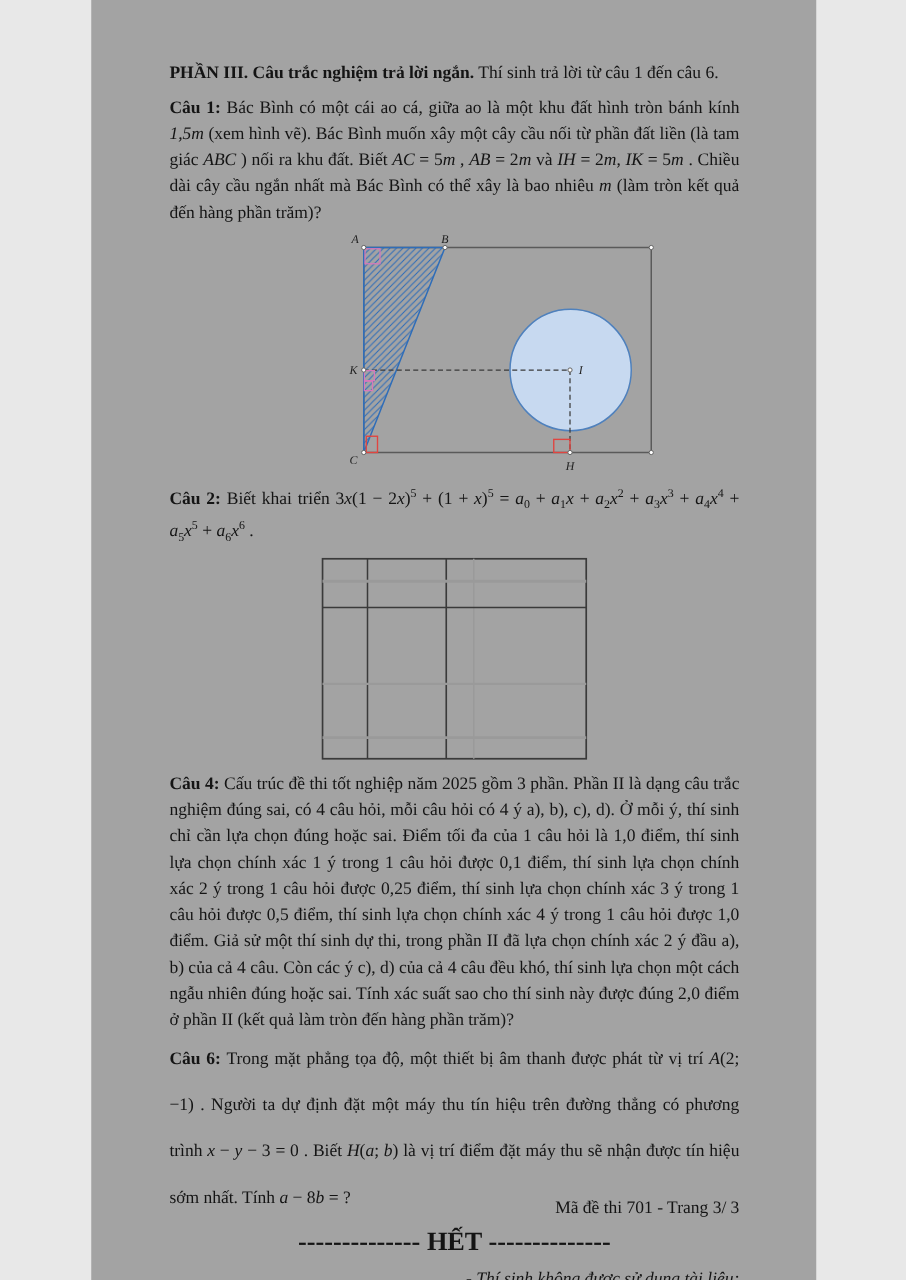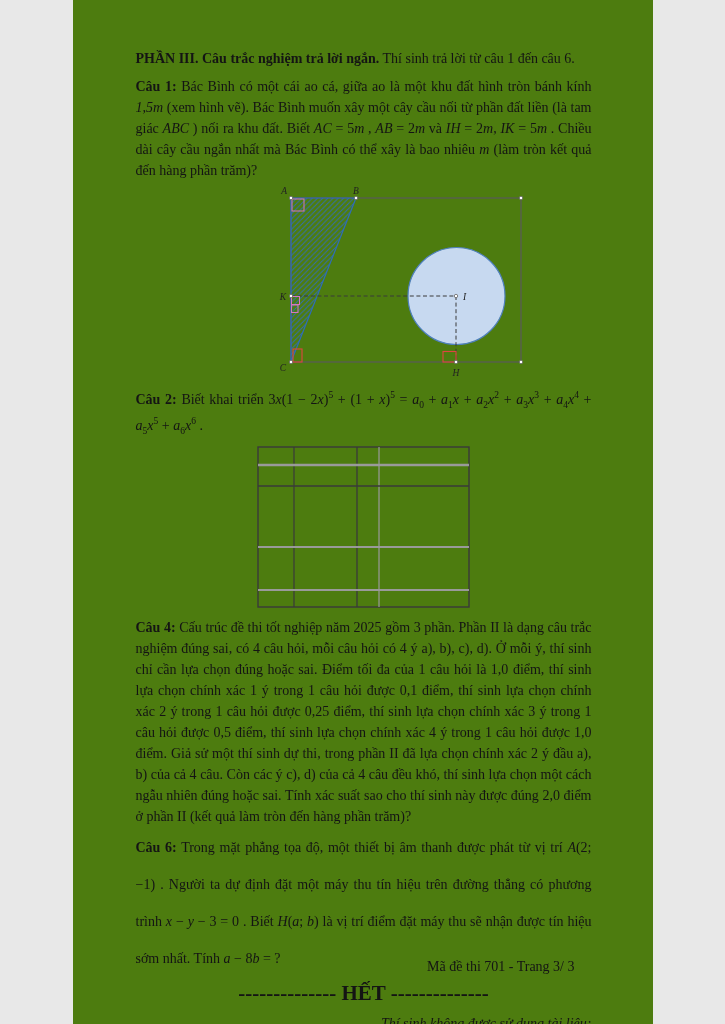--- a/index.html
+++ b/index.html
@@ -1,40 +1,40 @@
 <!DOCTYPE html>
 <html><head>
 <meta charset="utf-8">
 <style>
   html,body { margin:0; padding:0; background:#e8e8e8; }
   .page {
     position:relative;
     width:580px; height:1024px;
     margin:0 auto;
-    background:#4d7c0f;
+    background:#a3a3a3;
     font-family:"Liberation Serif","DejaVu Serif",serif;
     font-size:14px; line-height:21px; color:#141414;
     box-sizing:border-box;
     padding:48px 61px 0 63px;
     overflow:hidden;
   }
   p { margin:0; text-align:justify; }
   .qlabel { font-weight:bold; }
   .part-header { margin-bottom:7px; }
   .q2-block p { line-height:26px; }
   .q6-block { line-height:37px; margin-top:2px; }
   sup { font-size:68%; line-height:0; }
   sub { font-size:68%; line-height:0; }
   i { }
   .fig { display:flex; justify-content:center; margin:4px 0 4px 0; }
   .fig-pond { transform:translateX(35px); }
   .fig-grid { margin:7px 0 9px 0; }
   .end-marker { text-align:center; font-weight:bold; font-size:21px; margin:6px 0 4px 0; }
   .notes { margin-left:52px; line-height:31px; font-style:italic; text-align:right; }
-  .page-footer { position:absolute; top:956px; right:78px; font-size:14px; }
+  .page-footer { position:absolute; top:956px; right:61px; font-size:14px; }
   svg text { font-family:"Liberation Serif","DejaVu Serif",serif; font-style:italic; }
 </style>
 </head>
 <body>
 
 <div class="page">
 
   <p class="part-header"><span class="qlabel">PHẦN III. Câu trắc nghiệm trả lời ngắn.</span> <span>Thí sinh trả lời từ câu 1 đến câu 6.</span></p>
 
   <p><span class="qlabel">Câu 1:</span> <span>Bác Bình có một cái ao cá, giữa ao là một khu đất hình tròn bánh kính <i>1,5m</i> (xem hình vẽ). Bác Bình muốn xây một cây cầu nối từ phần đất liền (là tam giác <i>ABC</i> ) nối ra khu đất. Biết <i>AC</i> = 5<i>m</i> , <i>AB</i> = 2<i>m</i> và <i>IH</i> = 2<i>m</i>, <i>IK</i> = 5<i>m</i> . Chiều dài cây cầu ngắn nhất mà Bác Bình có thể xây là bao nhiêu <i>m</i> (làm tròn kết quả đến hàng phần trăm)?</span></p>

